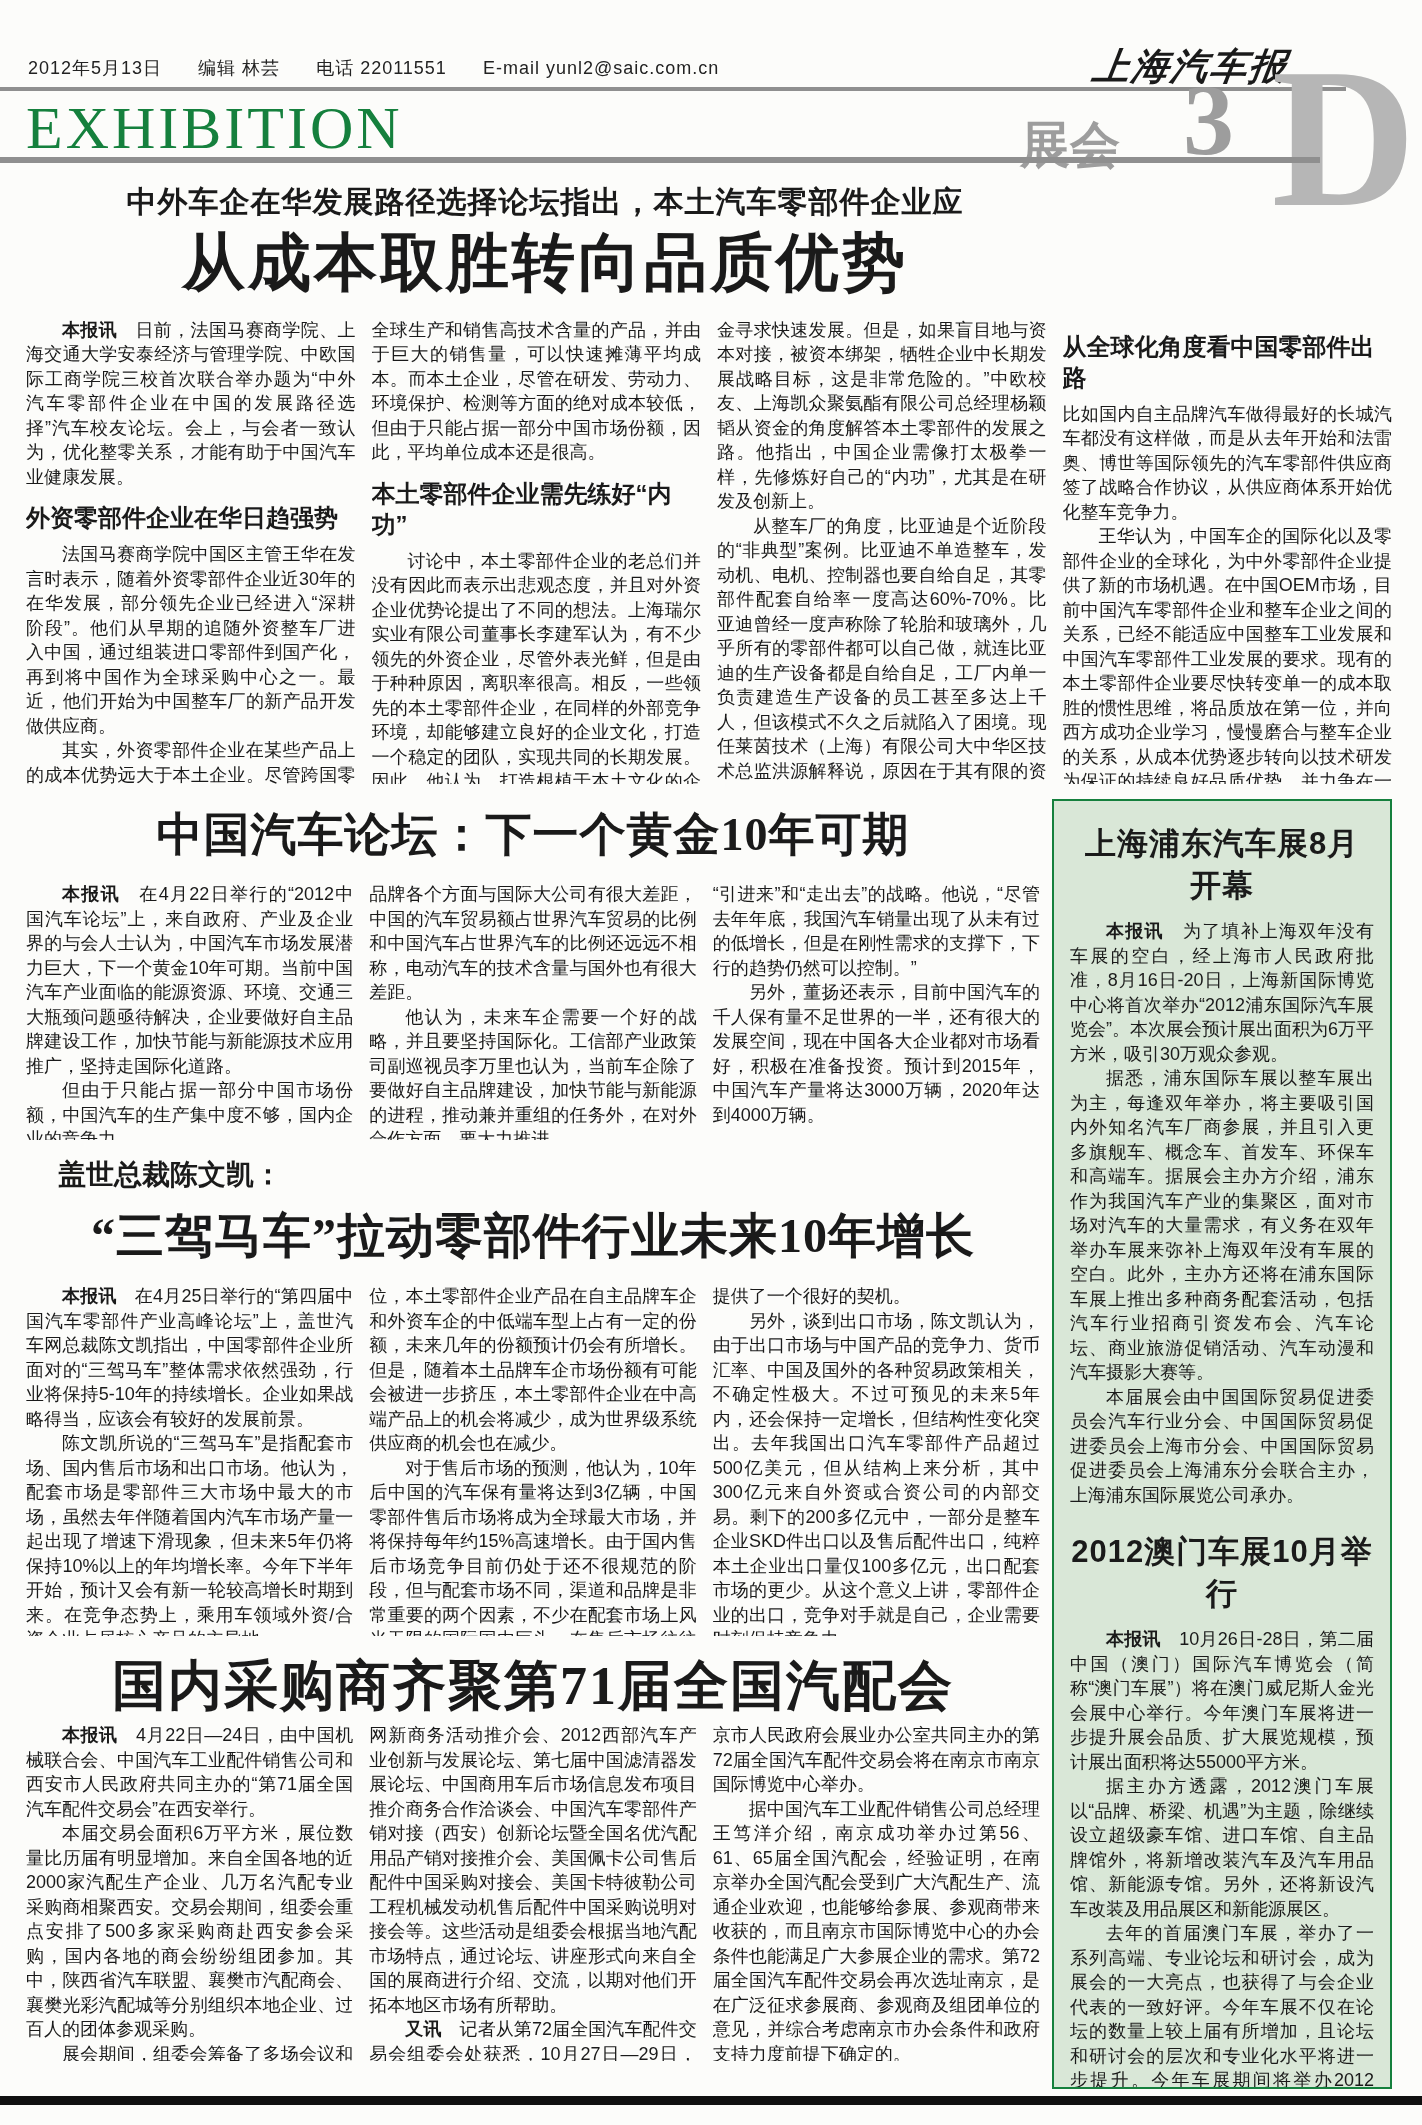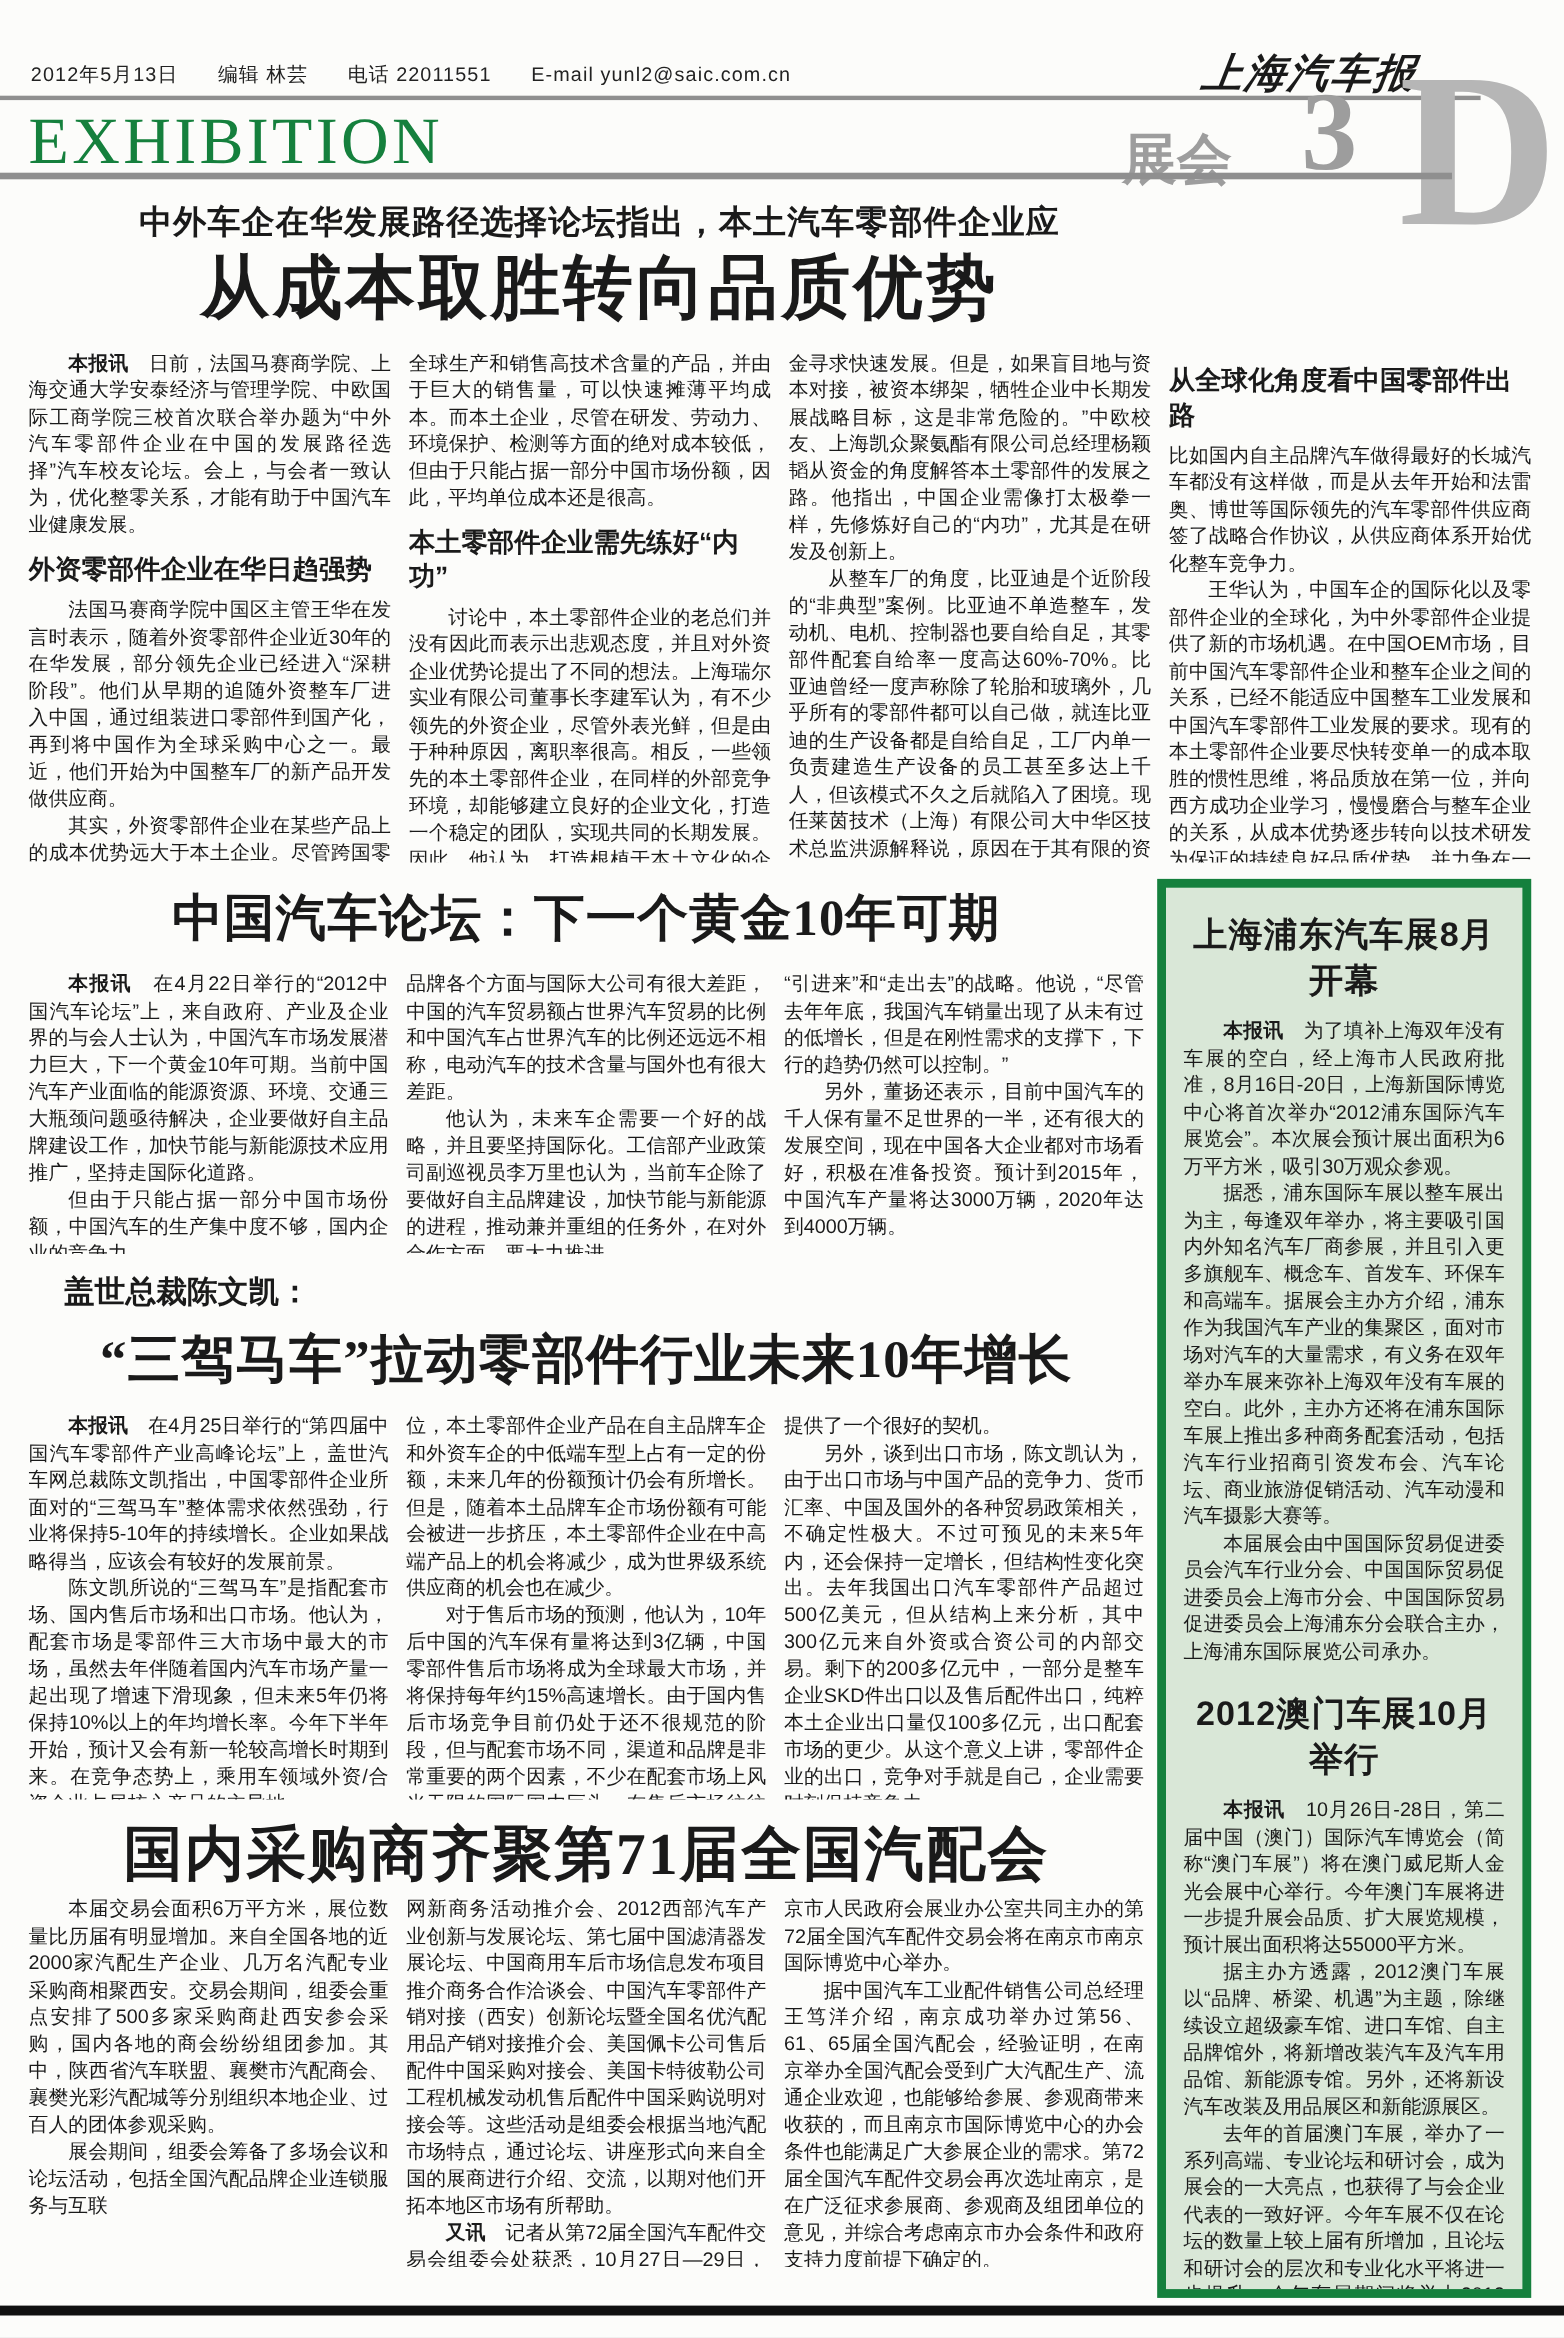--- a/index.html
+++ b/index.html
@@ -47,21 +47,21 @@
   .art3-headline { text-align:center; font-size:48px; font-weight:bold; letter-spacing:1px;
     font-family:"Liberation Serif","DejaVu Serif",serif; margin:10px 0 16px; }
   .art3 .cols3 { height:352px; }
   .art4 { margin-top:14px; }
   .art4-headline { text-align:center; font-size:54px; font-weight:bold; letter-spacing:2px;
     font-family:"Liberation Serif","DejaVu Serif",serif; }
   .art4-sub { text-align:center; font-size:31px; font-weight:600; margin:10px 0 16px; }
   .art4 .cols3 { height:338px; }
   
   .sidebar { position:absolute; top:799px; left:1052px; width:340px; height:1290px;
-    background:#d9e7d7; border:8px solid #15803d; padding:12px 16px; overflow:hidden; }
+    background:#d9e7d7; border:2px solid #15803d; padding:12px 16px; overflow:hidden; }
   .sb-title { text-align:center; font-size:31px; font-weight:bold; margin:10px 0 12px; letter-spacing:1px; }
   .sb-title-2 { margin-top:24px; }
   
   .footer-bar { position:absolute; top:2096px; left:0; width:1422px; height:9px; background:#101010; }
 </style>
 </head>
 <body>
 
 <div class="page">
 
@@ -144,20 +144,21 @@
             <div class="blk cont">提供了一个很好的契机。</div>
             <div class="blk para">另外，谈到出口市场，陈文凯认为，由于出口市场与中国产品的竞争力、货币汇率、中国及国外的各种贸易政策相关，不确定性极大。不过可预见的未来5年内，还会保持一定增长，但结构性变化突出。去年我国出口汽车零部件产品超过500亿美元，但从结构上来分析，其中300亿元来自外资或合资公司的内部交易。剩下的200多亿元中，一部分是整车企业SKD件出口以及售后配件出口，纯粹本土企业出口量仅100多亿元，出口配套市场的更少。从这个意义上讲，零部件企业的出口，竞争对手就是自己，企业需要时刻保持竞争力。</div>
           </div>
       </div>
     </div>
 
     <div class="art4">
       <div class="art4-headline">国内采购商齐聚第71届全国汽配会</div>
       <div class="cols3">
         <div class="col">
+            <div class="blk lead"><b>本报讯</b>　4月22日—24日，由中国机械联合会、中国汽车工业配件销售公司和西安市人民政府共同主办的“第71届全国汽车配件交易会”在西安举行。</div>
             <div class="blk para">本届交易会面积6万平方米，展位数量比历届有明显增加。来自全国各地的近2000家汽配生产企业、几万名汽配专业采购商相聚西安。交易会期间，组委会重点安排了500多家采购商赴西安参会采购，国内各地的商会纷纷组团参加。其中，陕西省汽车联盟、襄樊市汽配商会、襄樊光彩汽配城等分别组织本地企业、过百人的团体参观采购。</div>
             <div class="blk para">展会期间，组委会筹备了多场会议和论坛活动，包括全国汽配品牌企业连锁服务与互联</div>
           </div>
         <div class="col">
             <div class="blk cont">网新商务活动推介会、2012西部汽车产业创新与发展论坛、第七届中国滤清器发展论坛、中国商用车后市场信息发布项目推介商务合作洽谈会、中国汽车零部件产销对接（西安）创新论坛暨全国名优汽配用品产销对接推介会、美国佩卡公司售后配件中国采购对接会、美国卡特彼勒公司工程机械发动机售后配件中国采购说明对接会等。这些活动是组委会根据当地汽配市场特点，通过论坛、讲座形式向来自全国的展商进行介绍、交流，以期对他们开拓本地区市场有所帮助。</div>
             <div class="blk lead"><b>又讯</b>　记者从第72届全国汽车配件交易会组委会处获悉，10月27日—29日，由中国机械联合会、中国汽车工业配件销售公司和南</div>
           </div>
         <div class="col">
             <div class="blk cont">京市人民政府会展业办公室共同主办的第72届全国汽车配件交易会将在南京市南京国际博览中心举办。</div>
             <div class="blk para">据中国汽车工业配件销售公司总经理王笃洋介绍，南京成功举办过第56、61、65届全国汽配会，经验证明，在南京举办全国汽配会受到广大汽配生产、流通企业欢迎，也能够给参展、参观商带来收获的，而且南京市国际博览中心的办会条件也能满足广大参展企业的需求。第72届全国汽车配件交易会再次选址南京，是在广泛征求参展商、参观商及组团单位的意见，并综合考虑南京市办会条件和政府支持力度前提下确定的。</div>

